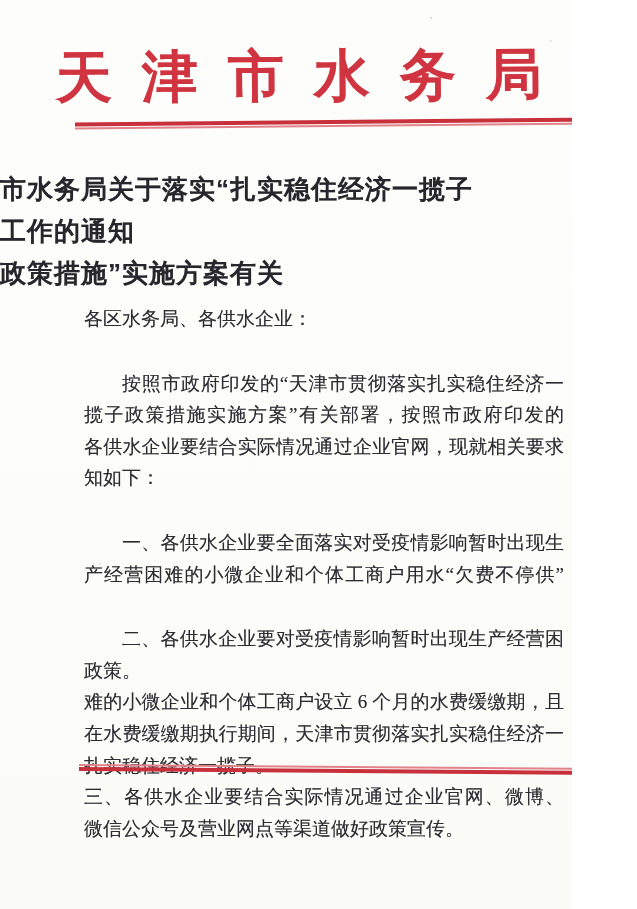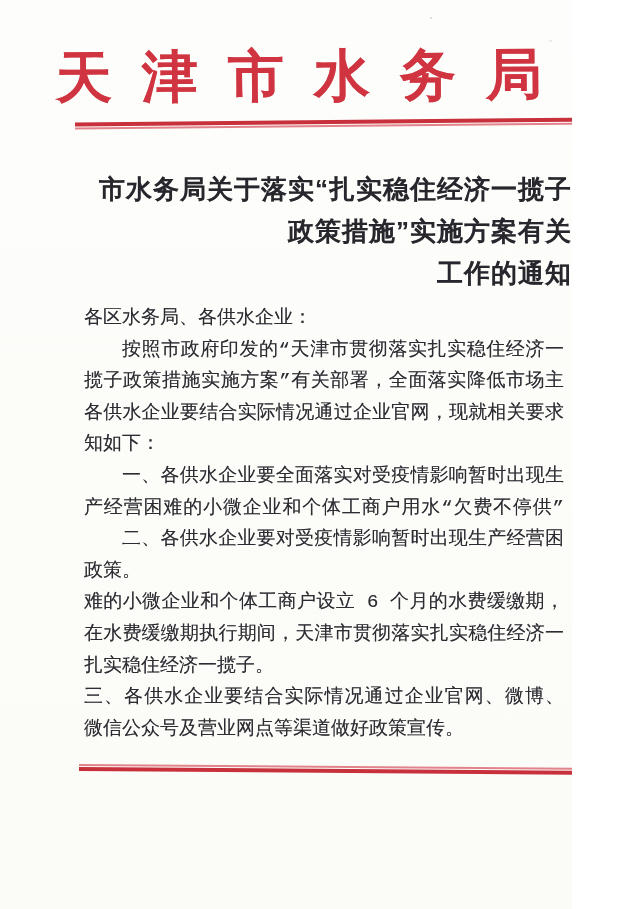--- a/index.html
+++ b/index.html
@@ -54,21 +54,21 @@
   .rule-echo { height: 2px; background: #e2838b; }
   .rule-top .rule-echo { margin-top: 1px; }
   .rule-bottom .rule-echo { margin-bottom: 1px; }
 
   
   .doc-title {
     position: absolute;
     top: 168px;
     left: 0;
     width: 100%;
-    text-align: right;
+    text-align: left;
     font-family: "Liberation Sans", sans-serif;
     font-weight: 600;
     font-size: 26px;
     line-height: 42px;
     color: #26262c;
     letter-spacing: 1px;
     text-shadow: 0 0 0.5px rgba(38, 38, 44, 0.4);
   }
 
   
@@ -82,23 +82,22 @@
     line-height: 31.6px;
     color: #2c2c33;
     text-shadow: 0 0 0.5px rgba(44, 44, 51, 0.45);
   }
   .bline {
     height: 31.6px;
     text-align: justify;
     text-align-last: justify;
     text-justify: inter-character;
     overflow: hidden;
-    font-family: Liberation Mono, monospace;
   }
-  .bline.indent { text-indent: 2em; }
+  .bline.indent { text-indent: 2em; margin-top: 33px; }
   .bline.short { text-align-last: left; }
 
   
   .speck {
     position: absolute;
     border-radius: 50%;
     background: rgba(120, 120, 125, 0.28);
   }
   .speck-1 { left: 549px; top: 40px;  width: 3px; height: 2px; background: rgba(150,150,155,0.22); }
   .speck-2 { left: 430px; top: 17px;  width: 2px; height: 2px; }
@@ -114,28 +113,28 @@
     <span class="masthead-text">天津市水务局</span>
   </div>
 
   <div class="rule rule-top">
     <div class="rule-main"></div>
     <div class="rule-echo"></div>
   </div>
 
   <div class="doc-title">
     <div class="title-line">市水务局关于落实“扎实稳住经济一揽子</div>
+    <div class="title-line">工作的通知</div>
     <div class="title-line">政策措施”实施方案有关</div>
-    <div class="title-line">工作的通知</div>
   </div>
 
   <div class="doc-body">
     <div class="bline short">各区水务局、各供水企业：</div>
     <div class="bline indent">按照市政府印发的“天津市贯彻落实扎实稳住经济一</div>
-    <div class="bline">揽子政策措施实施方案”有关部署，全面落实降低市场主</div>
+    <div class="bline">揽子政策措施实施方案”有关部署，按照市政府印发的</div>
     <div class="bline">各供水企业要结合实际情况通过企业官网，现就相关要求通</div>
     <div class="bline short">知如下：</div>
     <div class="bline indent">一、各供水企业要全面落实对受疫情影响暂时出现生</div>
     <div class="bline">产经营困难的小微企业和个体工商户用水“欠费不停供”</div>
     <div class="bline indent">二、各供水企业要对受疫情影响暂时出现生产经营困</div>
     <div class="bline short">政策。</div>
     <div class="bline">难的小微企业和个体工商户设立 6 个月的水费缓缴期，且</div>
     <div class="bline">在水费缓缴期执行期间，天津市贯彻落实扎实稳住经济一</div>
     <div class="bline short">扎实稳住经济一揽子。</div>
     <div class="bline">三、各供水企业要结合实际情况通过企业官网、微博、</div>

